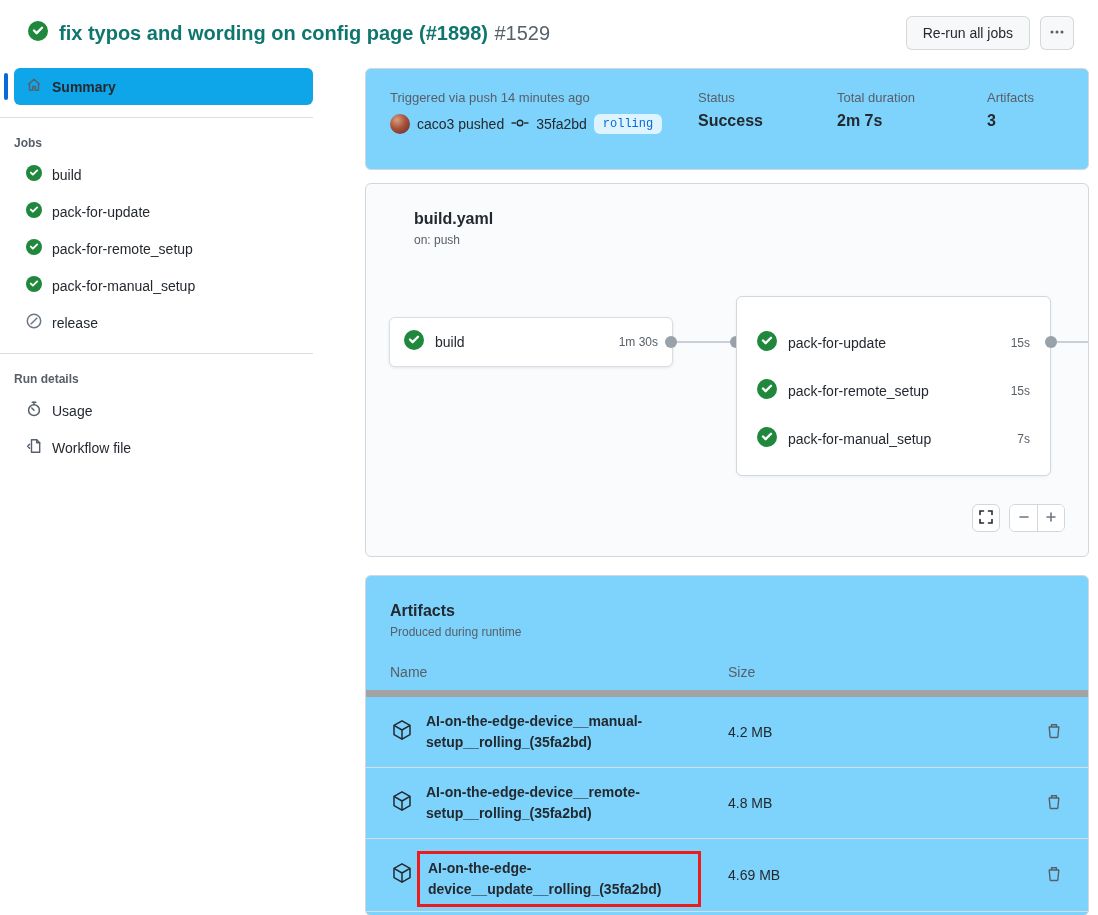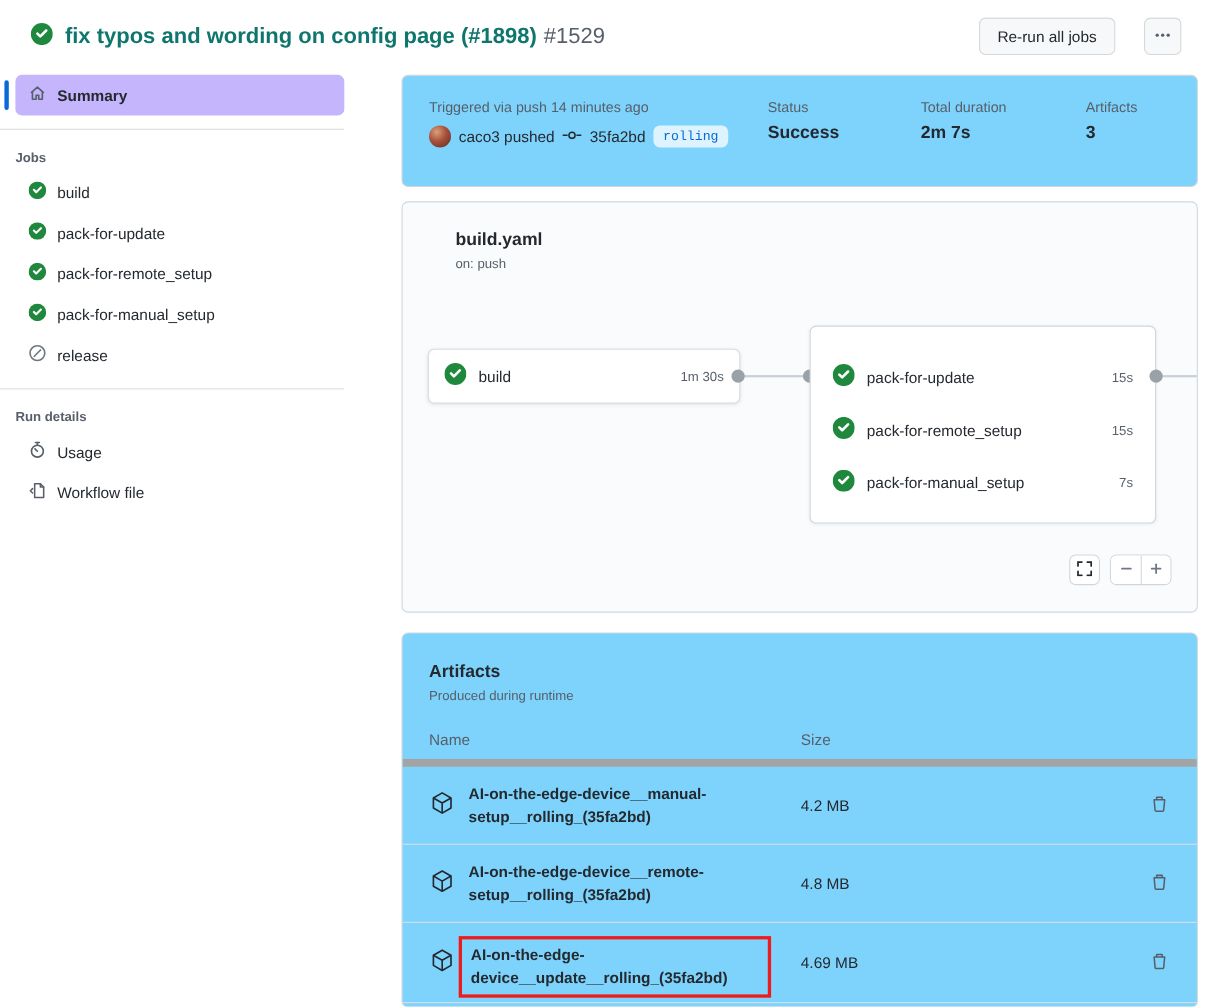--- a/index.html
+++ b/index.html
@@ -4,33 +4,33 @@
 <style>
   * { margin:0; padding:0; box-sizing:border-box; }
   html,body { width:1098px; height:915px; overflow:hidden; background:#ffffff;
     font-family:"Liberation Sans", sans-serif; color:#24292f; }
 
   
   .top-header { display:flex; align-items:center; padding:12px 24px 14px 28px; height:68px; }
   .hdr-left { display:flex; align-items:center; gap:11px; }
   .run-title { font-size:20px; font-weight:700; color:#0f766e; }
   .run-number { font-size:20px; font-weight:400; color:#57606a; margin-left:2px; }
-  .hdr-actions { margin-left:auto; display:flex; gap:26px; }
+  .hdr-actions { margin-left:auto; display:flex; gap:10px; }
   .btn { font-family:inherit; font-size:14px; font-weight:500; color:#24292f; background:#f6f8fa;
     border:1px solid rgba(27,31,36,0.15); border-radius:6px; padding:6px 16px; height:34px; cursor:pointer; }
   .btn-kebab { width:34px; display:flex; align-items:center; justify-content:center; padding:0; }
 
   
   .layout { display:flex; align-items:flex-start; }
   .sidebar { width:341px; flex-shrink:0; }
   .main { width:724px; margin-left:24px; }
 
   
   .side-item-active { position:relative; display:flex; align-items:center; gap:10px;
-    background:#c4b5fd; border-radius:6px; margin-left:14px; margin-right:28px;
+    background:#0ea5e9; border-radius:6px; margin-left:14px; margin-right:28px;
     padding:9px 12px; font-size:14px; font-weight:600; cursor:pointer;text-align:center; }
   .active-bar { position:absolute; left:-10px; top:5px; bottom:5px; width:4px; border-radius:2px; background:#0969da; }
   .side-divider { border:none; border-top:1px solid #d8dee4; margin:12px 28px 0 0; }
   .side-heading { font-size:12px; font-weight:700; color:#57606a; margin:18px 0 6px 14px; }
   .side-item { display:flex; align-items:center; gap:10px; margin-left:14px; margin-right:28px;
     padding:9px 12px; font-size:14px; color:#24292f; border-radius:6px; cursor:pointer; }
   .side-item svg { flex-shrink:0; }
 
   
   .card { border:1px solid #d0d7de; border-radius:6px; background:#7dd3fc; }

